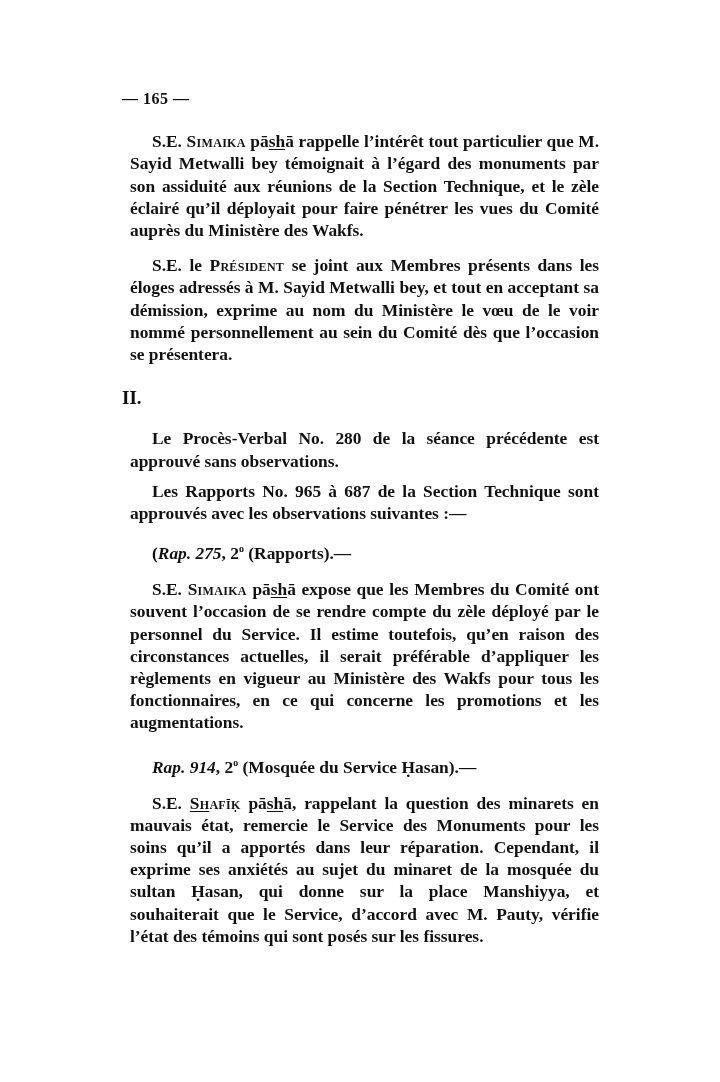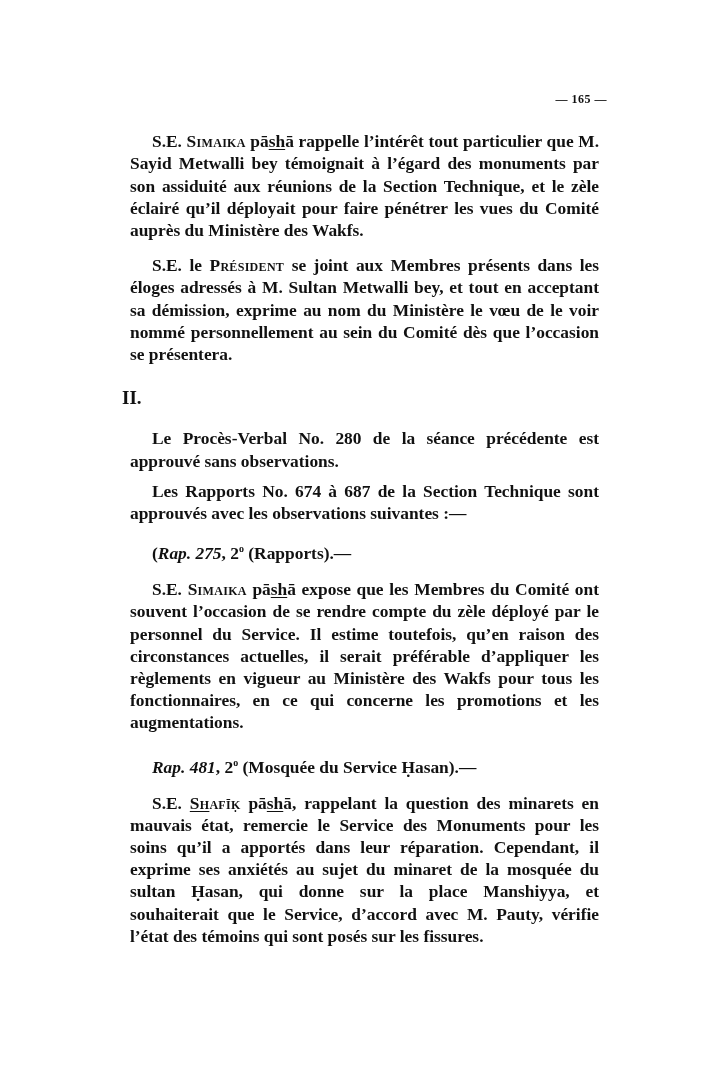--- a/index.html
+++ b/index.html
@@ -3,44 +3,44 @@
 <meta charset="utf-8">
 <style>
   html, body { margin: 0; padding: 0; background: #ffffff; }
   body { width: 720px; height: 1082px; position: relative; overflow: hidden; }
   .page {
     position: absolute; left: 122px; top: 88px; width: 485px;
     font-family: "Liberation Serif", "DejaVu Serif", serif;
     font-size: 17.4px; line-height: 22.2px; color: #111;
     font-weight: bold;
   }
-  .folio { text-align: right; font-size: 12px; margin: 0 0 20px 0; letter-spacing: 0.5px; }
+  .folio { text-align: left; font-size: 16px; margin: 0 0 20px 0; letter-spacing: 0.5px; }
   p { margin: 8px; text-align: justify; text-indent: 22px; hyphens: manual; }
   p.gap { margin-top: 13px; }
   .sc { font-variant: small-caps; letter-spacing: 0.3px; }
   .u { text-decoration: underline; text-underline-offset: 2px; }
   .heading { text-align: left; font-size: 19px; margin: 22px 0 18px 0; }
   .rap { font-style: italic; }
   .sect { margin-top: 14px; }
 </style>
 </head>
 <body>
 
 <div class="page">
   <div class="folio">— 165 —</div>
 
   <p><span>S.E. </span><span class="sc">Simaika</span><span> pā</span><span class="u">sh</span><span>ā</span><span> rappelle l’intérêt tout particulier que M. Sayid Metwalli bey témoignait à l’égard des monuments par son assiduité aux réunions de la Section Technique, et le zèle éclairé qu’il déployait pour faire pénétrer les vues du Comité auprès du Ministère des Wakfs.</span></p>
 
-  <p class="gap"><span>S.E. le </span><span class="sc">Président</span><span> se joint aux Membres présents dans les éloges adressés à M. Sultan Metwalli bey, et tout en acceptant sa démission, exprime au nom du Ministère le vœu de le voir nommé personnellement au sein du Comité dès que l’occasion se présentera.</span></p>
+  <p class="gap"><span>S.E. le </span><span class="sc">Président</span><span> se joint aux Membres présents dans les éloges adressés à M. Sayid Metwalli bey, et tout en acceptant sa démission, exprime au nom du Ministère le vœu de le voir nommé personnellement au sein du Comité dès que l’occasion se présentera.</span></p>
 
   <div class="heading">II.</div>
   <p>Le Procès-Verbal No. 280 de la séance précédente est approuvé sans observations.</p>
 
-  <p>Les Rapports No. 674 à 687 de la Section Technique sont approuvés avec les observations suivantes :—</p>
+  <p>Les Rapports No. 965 à 687 de la Section Technique sont approuvés avec les observations suivantes :—</p>
 
   <p class="sect"><span>(</span><span class="rap">Rap. 275</span><span>, 2</span><sup style="font-size:10px">o</sup><span> (Rapports).—</span></p>
 
   <p class="sect"><span>S.E. </span><span class="sc">Simaika</span><span> pā</span><span class="u">sh</span><span>ā</span><span> expose que les Membres du Comité ont souvent l’occasion de se rendre compte du zèle déployé par le personnel du Service.  Il estime toutefois, qu’en raison des circonstances actuelles, il serait préférable d’appliquer les règlements en vigueur au Ministère des Wakfs pour tous les fonctionnaires, en ce qui concerne les promotions et les augmentations.</span></p>
 
-  <p class="sect" style="margin-top:18px"><span class="rap">Rap. 481</span><span>, 2</span><sup style="font-size:10px">o</sup><span> (Mosquée du Service Ḥasan).—</span></p>
+  <p class="sect" style="margin-top:18px"><span class="rap">Rap. 914</span><span>, 2</span><sup style="font-size:10px">o</sup><span> (Mosquée du Service Ḥasan).—</span></p>
 
   <p class="sect"><span>S.E. </span><span class="sc u">Sh</span><span class="sc">afīḳ</span><span> pā</span><span class="u">sh</span><span>ā</span><span>, rappelant la question des minarets en mauvais état, remercie le Service des Monuments pour les soins qu’il a apportés dans leur réparation.  Cependant, il exprime ses anxiétés au sujet du minaret de la mosquée du sultan Ḥasan, qui donne sur la place Manshiyya, et souhaiterait que le Service, d’accord avec M. Pauty, vérifie l’état des témoins qui sont posés sur les fissures.</span></p>
 </div>
 
 </body></html>

